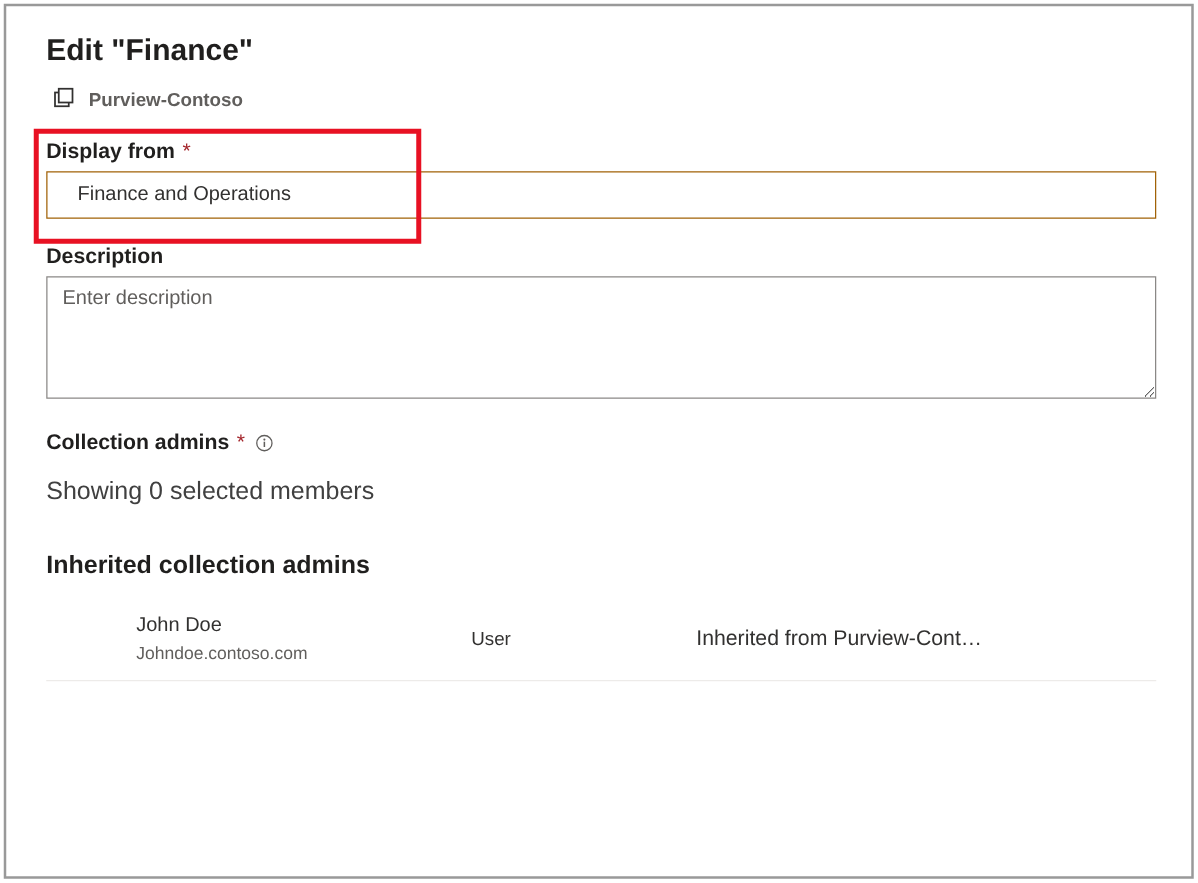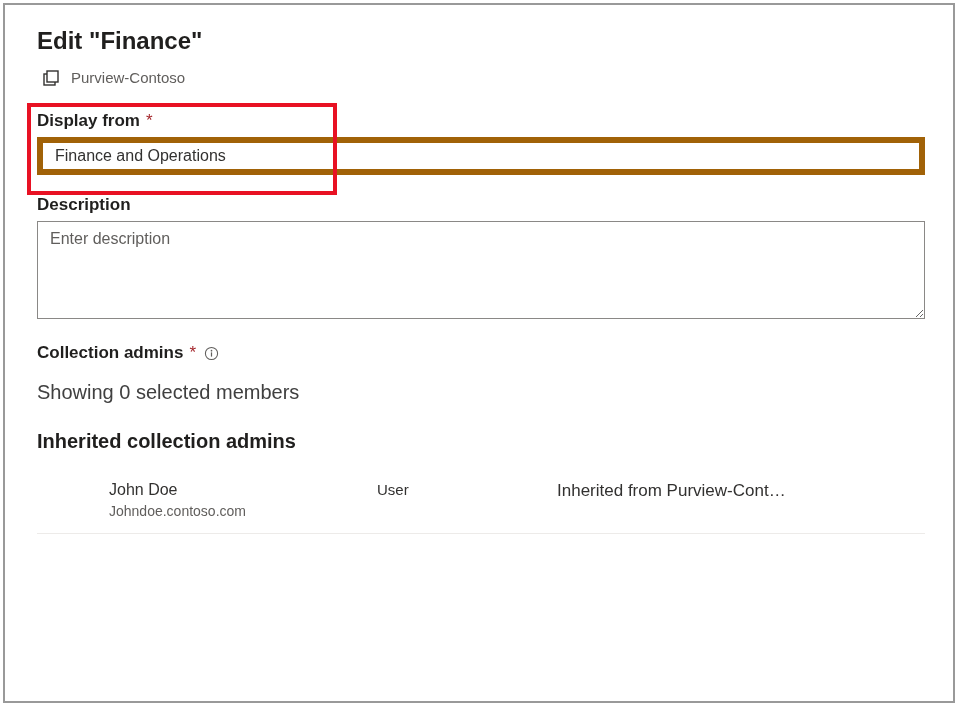--- a/index.html
+++ b/index.html
@@ -17,24 +17,25 @@
       background: #fff;
     }
     .page-title {
       font-size: 24px;
       font-weight: 600;
       color: #201f1e;
       margin-bottom: 14px;
     }
     .breadcrumb {
       display: flex;
-      align-items: flex-start;
+      align-items: flex-end;
       gap: 10px;
       margin-bottom: 22px;
       margin-left: 4px;
+      font-weight: bold;
     }
     .breadcrumb-text {
       color: #605e5c;
       font-size: 15px;
     }
     .field-group {
       margin-bottom: 20px;
     }
     .field-label {
       display: flex;
@@ -47,22 +48,22 @@
     }
     .req { color: #a4262c; margin-left: 4px; font-weight: 400; }
     .info-icon {
       display: inline-flex;
       align-items: center;
       margin-left: 6px;
     }
     .text-input {
       width: 100%;
       height: 38px;
-      border: 6px solid #a16207;
-      padding: 6px 12px;
+      border: 1px solid #a16207;
+      padding: 6px 24px;
       font-size: 16px;
       font-family: inherit;
       color: #323130;
       background: #fff;
     }
     .text-input::placeholder { color: #605e5c; }
     .textarea {
       width: 100%;
       height: 98px;
       border: 1px solid #8a8886;
@@ -81,26 +82,26 @@
     .name-wrap { position: relative; }
     .helper-text {
       font-size: 20px;
       color: #404040;
       margin-top: 18px;
     }
     .section-heading {
       font-size: 20px;
       font-weight: 600;
       color: #201f1e;
-      margin-top: 26px;
+      margin-top: 36px;
       margin-bottom: 18px;
     }
     .admin-row {
       display: flex;
-      align-items: flex-start;
+      align-items: center;
       padding: 10px 0 14px 0;
       border-bottom: 1px solid #edebe9;
     }
     .admin-name-col {
       padding-left: 72px;
       width: 340px;
     }
     .admin-name {
       font-size: 16px;
       color: #323130;

